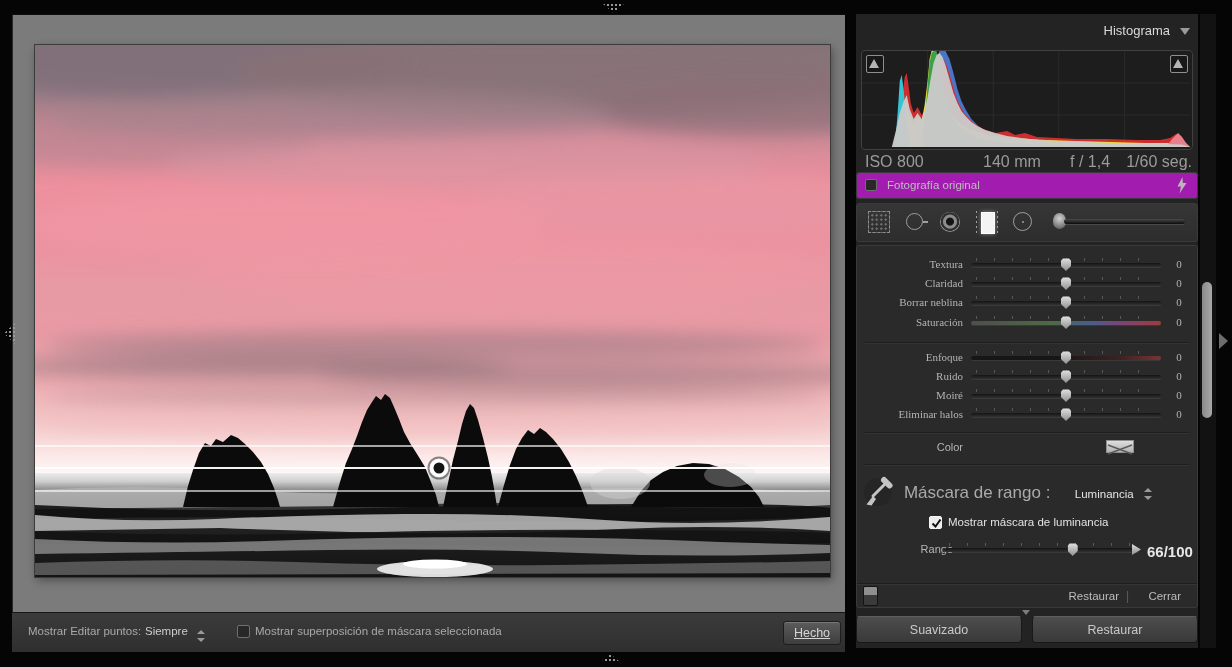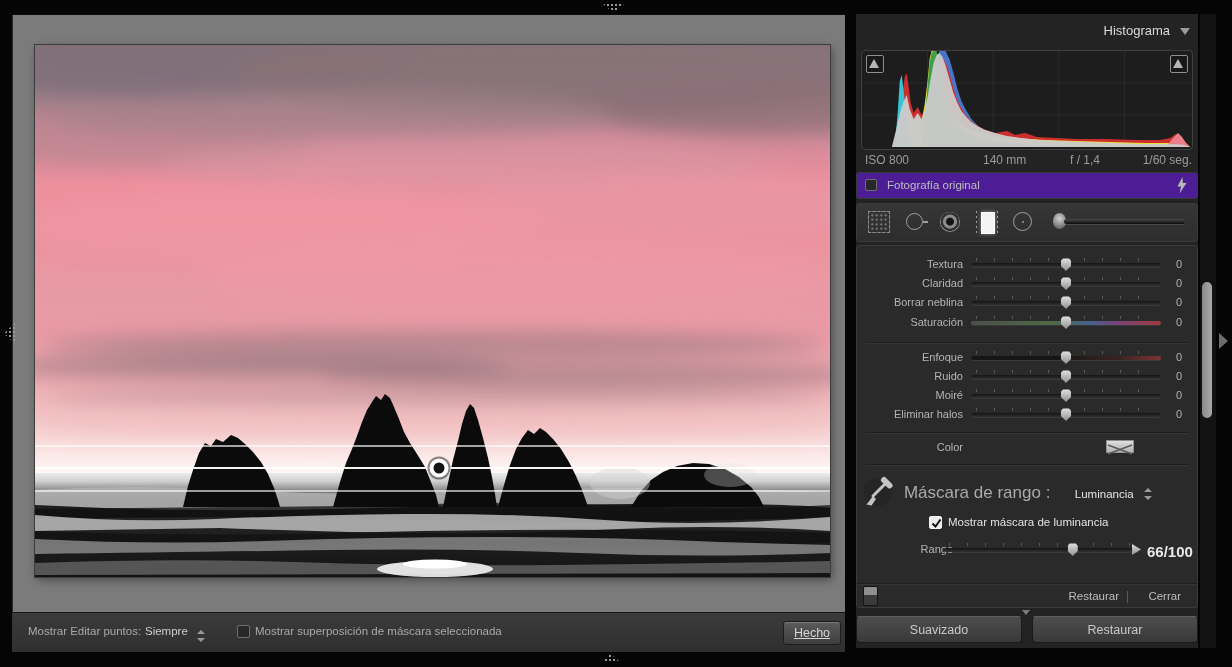--- a/index.html
+++ b/index.html
@@ -18,38 +18,38 @@
            border-top:1px solid #161616;}
   .tb-text{font-size:11.5px;color:#a9a9a9;top:12px;}
   .tb-strong{color:#cdcdcd;}
   #done-btn{left:771px;top:8px;width:56px;height:22px;border-radius:3px;border:1px solid #1d1d1d;
             background:linear-gradient(#5c5c5c,#3d3d3d);box-shadow:inset 0 1px 0 #787878;
             color:#d6d6d6;font-size:12.5px;display:flex;align-items:center;justify-content:center;text-decoration:underline;}
 
   
   #rpanel{left:856px;top:14px;width:342px;height:634px;background:#232323;}
   .panel-title{font-size:13px;color:#d9d9d9;}
-  .subbox{background:#4c1d95;border:1px solid #3a3a3a;border-radius:3px;}
+  .subbox{background:#a21caf;border:1px solid #3a3a3a;border-radius:3px;}
   #histo-box{left:5px;top:36px;width:330px;height:98px;background:#1d1d1d;border:1px solid #404040;border-radius:4px;overflow:hidden;}
   .clipbox{width:16px;height:16px;background:#181818;border:1px solid #8f8f8f;border-radius:2px;}
   .clipbox::after{content:"";position:absolute;left:2px;top:3px;border-left:5px solid transparent;
                   border-right:5px solid transparent;border-bottom:9px solid #b5b5b5;}
-  .exif{font-size:12px;color:#9b9b9b;}
+  .exif{font-size:16px;color:#9b9b9b;}
   #orig-row{left:0px;top:158px;width:340px;height:25px;}
   #tool-strip{left:0px;top:189px;width:340px;height:37px;background:linear-gradient(#363636,#2d2d2d);}
   #adjust-panel{left:0px;top:231px;width:340px;height:361px;background:#2a2a2a;}
 
   
   .cb{width:13px;height:13px;border-radius:2px;background:#282828;border:1px solid #6f6f6f;box-sizing:border-box;}
   .cb.checked{background:#ececec;border-color:#f5f5f5;}
   .cb svg{display:none;position:absolute;left:0px;top:0px;}
   .cb.checked svg{display:block;}
 
   
-  .srow{height:19px;width:340px;}
+  .srow{height:19px;width:340px;font-family:Liberation Serif, serif;}
   .slabel{position:absolute;left:0;top:3px;width:106px;text-align:right;font-size:11px;color:#b4b4b4;white-space:nowrap;}
   .strack{position:absolute;left:114px;top:2px;width:190px;height:15px;}
   .bar{position:absolute;left:0;right:0;top:6px;height:4px;border-radius:2px;
        background:linear-gradient(#141414,#313131);box-shadow:0 1px 0 rgba(255,255,255,.08);}
   .bar.sat{background:linear-gradient(to right,#4e4e4e 0%,#4e6a44 42%,#44608c 62%,#7a4478 78%,#a03a3a 100%);}
   .bar.enf{background:linear-gradient(to right,#161616 45%,#3c2222 78%,#7a3434 100%);}
   .ticks{position:absolute;left:5px;right:5px;top:1px;height:3px;
          background:repeating-linear-gradient(to right,#585858 0 1px,transparent 1px 18px);}
   .thumb{position:absolute;top:1px;width:11px;height:13px;transform:translateX(-50%);
          background:linear-gradient(#e2e2e2,#909090);

